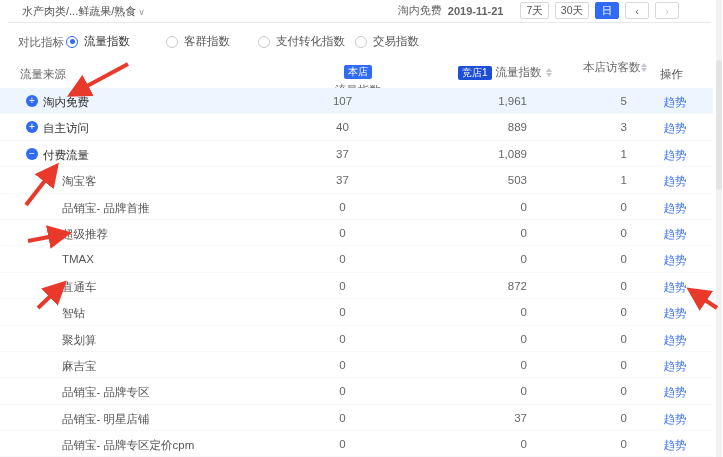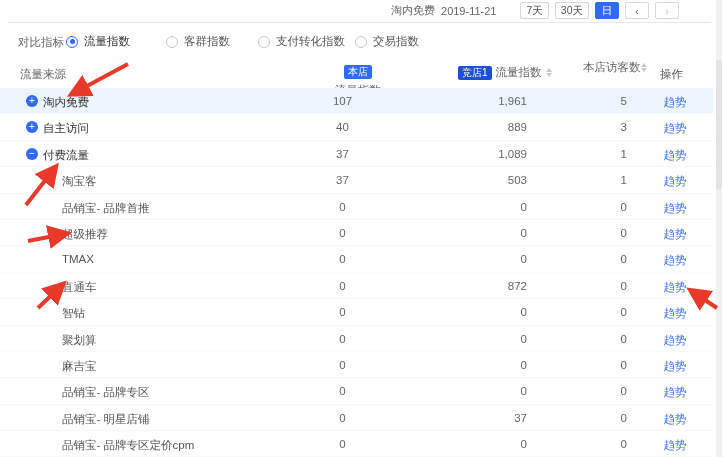--- a/index.html
+++ b/index.html
@@ -6,21 +6,21 @@
   html,body { background:#fff; }
   body { font-family:"Liberation Sans","DejaVu Sans",sans-serif; color:#333; }
   .stage { position:relative; width:723px; height:457px; background:#fff; overflow:hidden; }
 
   
   .topbar { position:absolute; top:0; left:0; right:0; height:23px; }
   .breadcrumb { position:absolute; left:22px; top:4px; font-size:11px; color:#555; cursor:pointer; }
   .breadcrumb .caret { color:#999; font-size:9px; margin-left:2px; }
   .stat-group { position:absolute; top:2px; right:44px; display:flex; align-items:center; gap:6px; }
   .stat-label { font-size:11px; color:#666; }
-  .stat-date { font-size:11px; color:#666; margin-right:18px; }
+  .stat-date { font-size:11px; color:#666; margin-right:11px;font-weight:bold; }
   .btn { height:17px; min-width:24px; padding:0 5px; font-size:10.5px; color:#555; background:#fff;
          border:1px solid #d9d9d9; border-radius:2px; display:flex; align-items:center; justify-content:center; cursor:pointer; }
   .btn.active { background:#2f6bf6; border-color:#2f6bf6; color:#fff; }
   .pager { width:17px; padding:0; font-size:11px; color:#666; }
   .pager.disabled { color:#c9c9c9; }
   .divider { position:absolute; top:22px; left:8px; right:12px; height:1px; background:#e8e8e8; }
 
   
   .metric-row { position:absolute; top:32px; left:0; right:0; height:20px; font-size:12px;text-decoration:underline; }
   .metric-label { position:absolute; left:18px; top:3px; color:#666; font-size:11.5px; }
@@ -66,20 +66,23 @@
 
   
   .anno { position:absolute; inset:0; pointer-events:none; }
 </style>
 </head>
 <body>
 
 <div class="stage">
 
   <div class="topbar">
+    <div class="breadcrumb">
+      <span>水产肉类/...鲜蔬果/熟食</span><span class="caret">∨</span>
+    </div>
     <div class="stat-group">
       <span class="stat-label">淘内免费</span>
       <span class="stat-date">2019-11-21</span>
       <span class="btn">7天</span>
       <span class="btn">30天</span>
       <span class="btn active">日</span>
       <span class="btn pager">‹</span>
       <span class="btn pager disabled">›</span>
     </div>
   </div>

